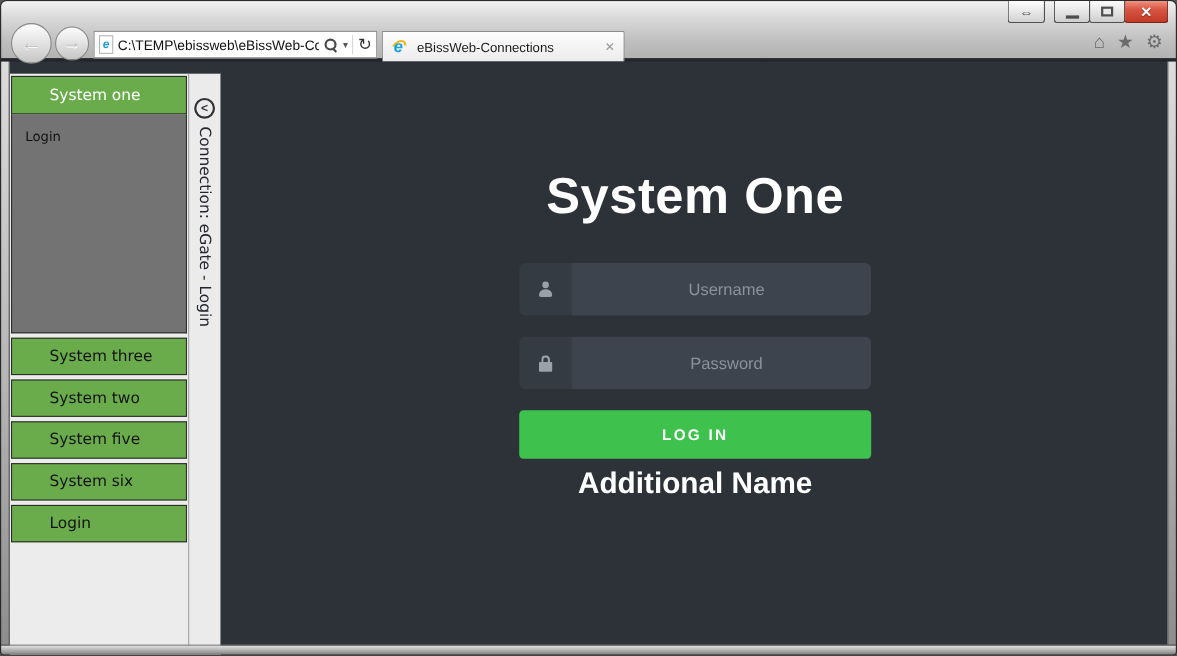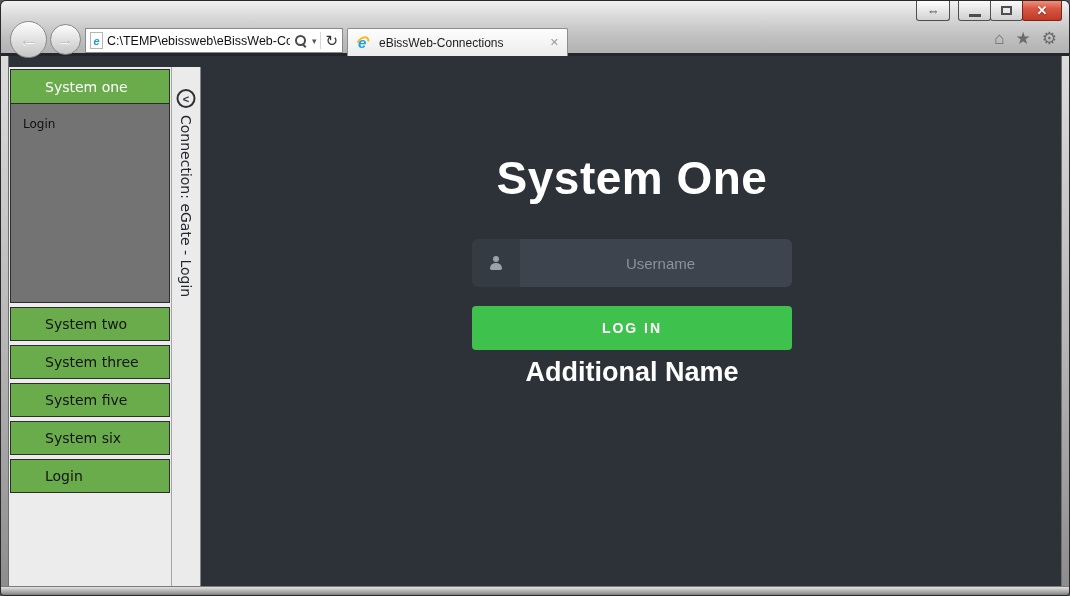--- a/index.html
+++ b/index.html
@@ -170,24 +170,24 @@
   <div class="page">
 
     <div class="sidebar">
       <div class="acc-header active">
         <span>System one</span>
       </div>
       <div class="acc-panel">
         <span class="login-link">Login</span>
       </div>
       <div class="acc-header">
+        <span>System three</span>
+      </div>
+      <div class="acc-header">
         <span>System two</span>
-      </div>
-      <div class="acc-header">
-        <span>System three</span>
       </div>
       <div class="acc-header">
         <span>System five</span>
       </div>
       <div class="acc-header">
         <span>System six</span>
       </div>
       <div class="acc-header">
         <span>Login</span>
       </div>
@@ -200,20 +200,26 @@
 
     <div class="main">
       <div class="login-title">System One</div>
       <div class="form">
         <div class="field">
           <span class="field-icon">
             <span class="icon-person"></span>
           </span>
           <input type="text" placeholder="Username" style="">
         </div>
+        <div class="field">
+          <span class="field-icon">
+            <span class="icon-lock"></span>
+          </span>
+          <input type="password" placeholder="Password" style="">
+        </div>
         <button class="login-btn">LOG IN</button>
         <div class="subtitle">Additional Name</div>
       </div>
     </div>
   </div>
 
   <div class="frame-left"></div>
   <div class="frame-right"></div>
   <div class="frame-bottom"></div>
 </div>

